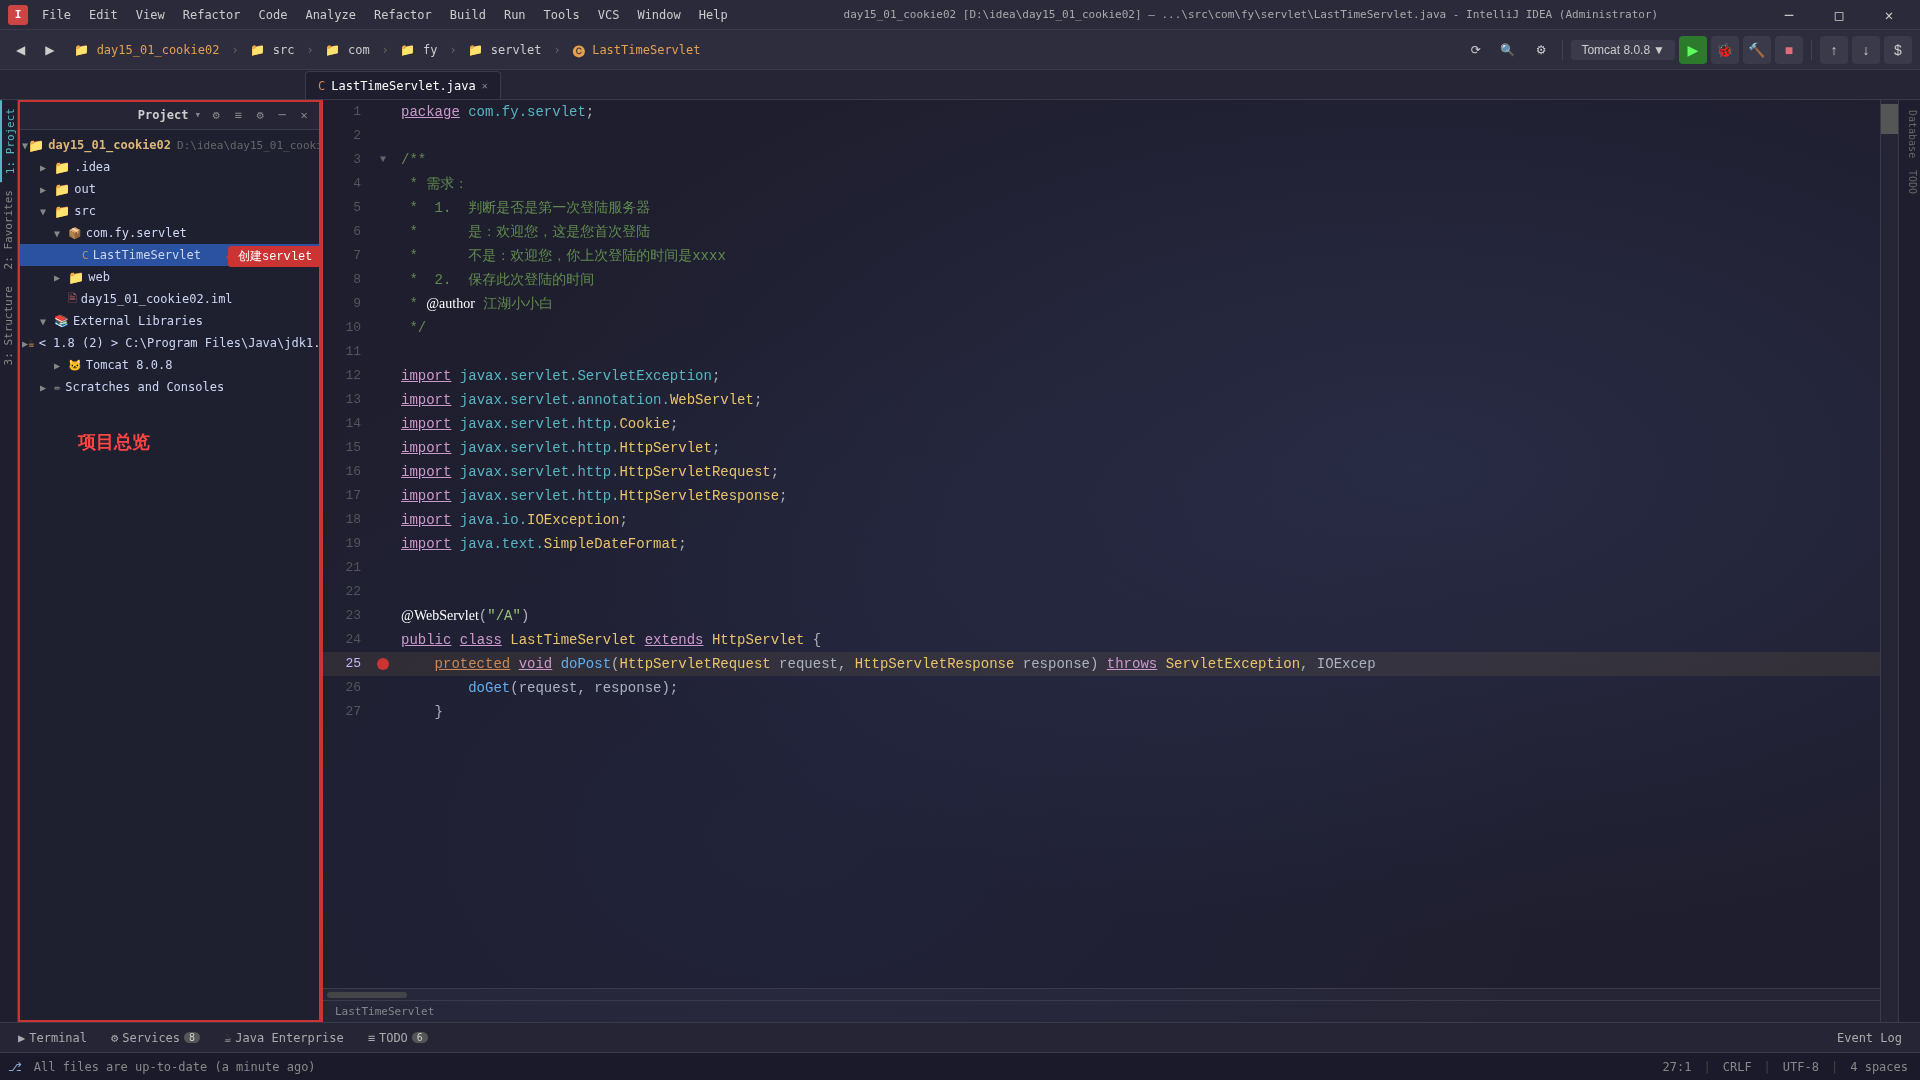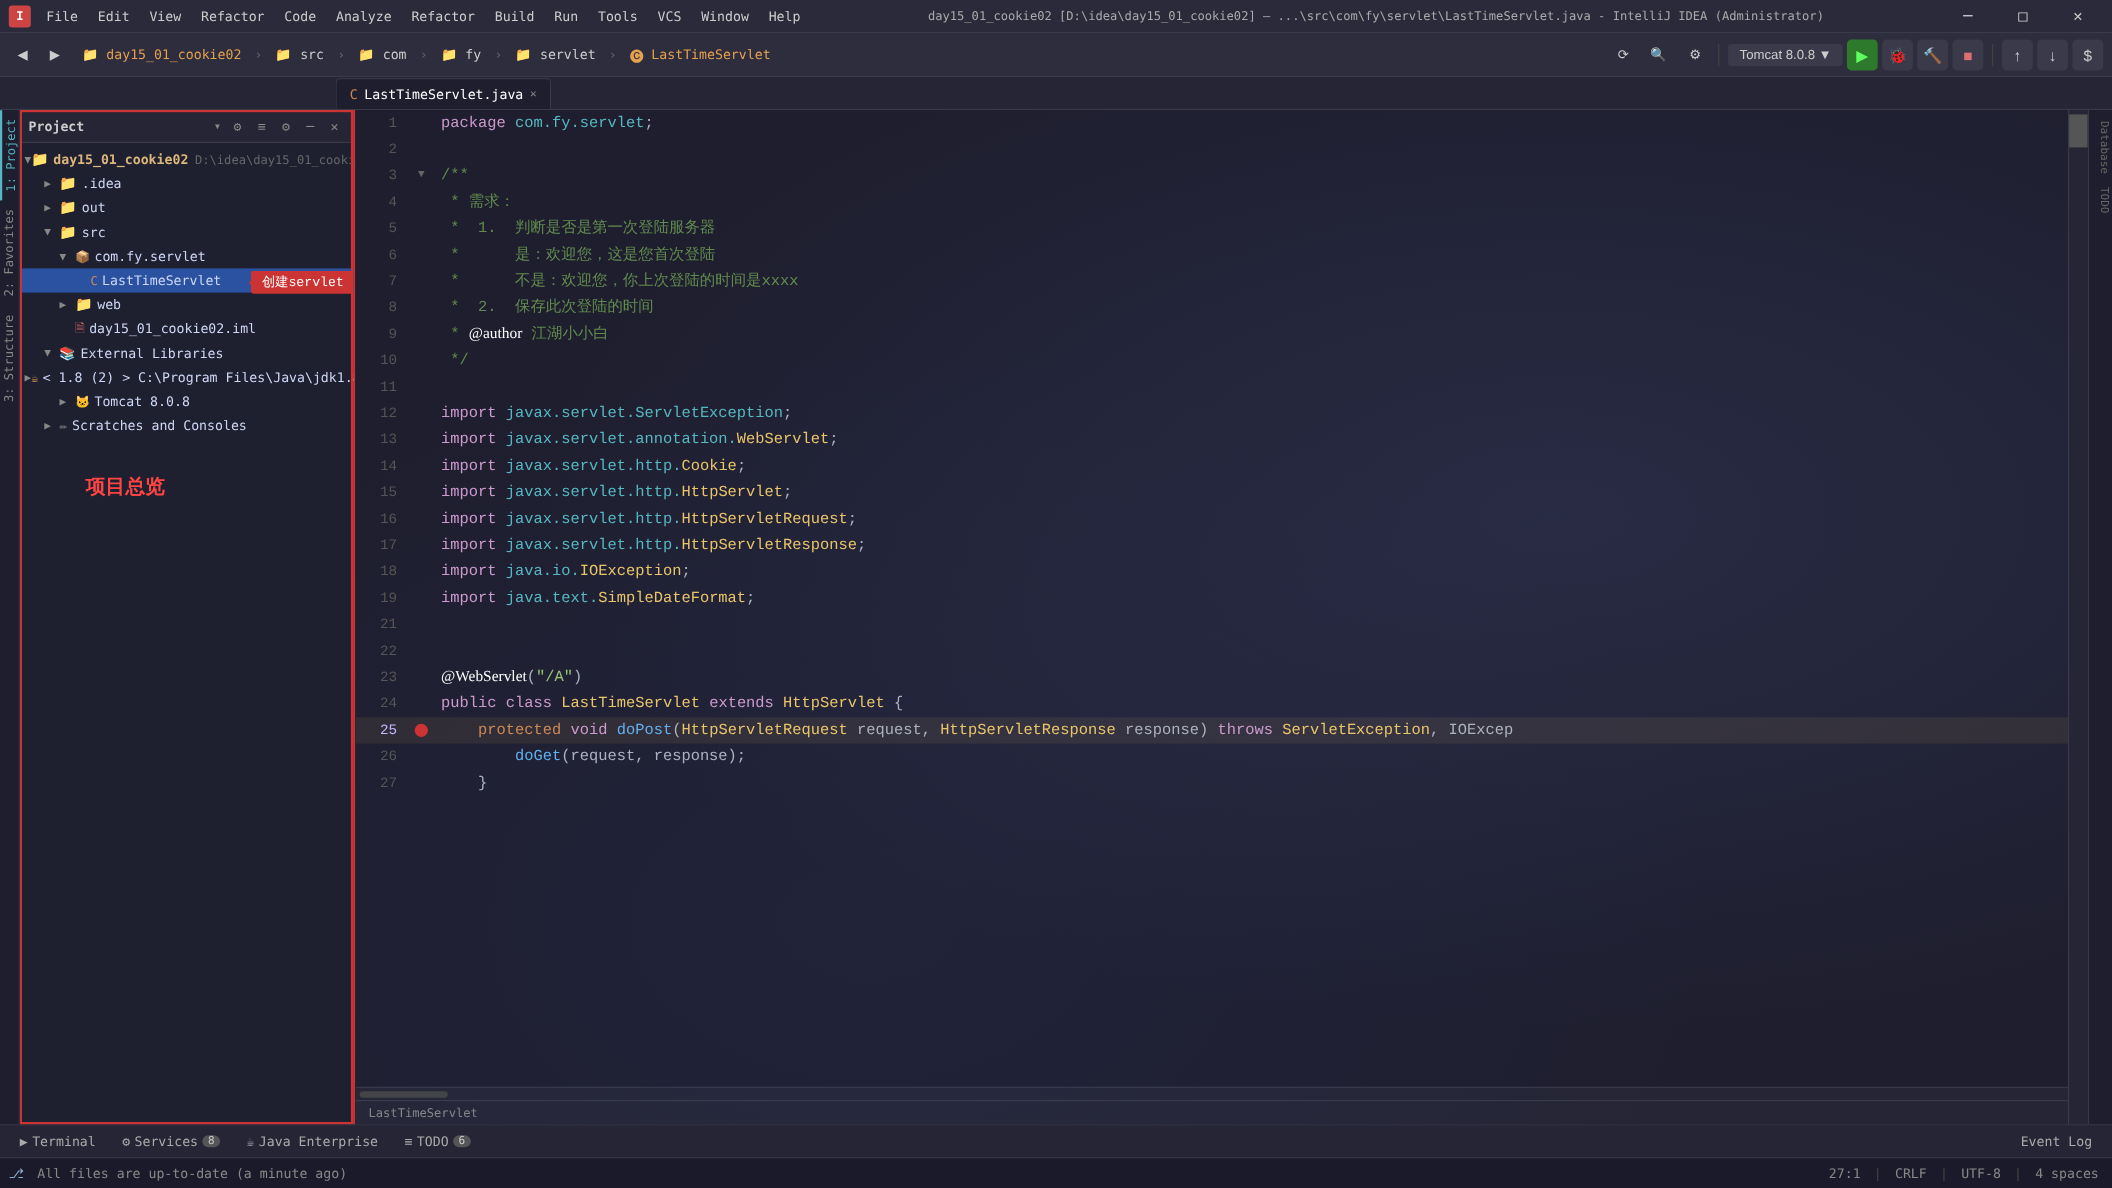--- a/index.html
+++ b/index.html
@@ -141,21 +141,21 @@
     #project-header {
       height: 30px;
       background: #252535;
       display: flex;
       align-items: center;
       padding: 0 8px;
       border-bottom: 1px solid #3a3a4a;
       gap: 6px;
     }
     #project-header .title {
-      font-size: 12px; color: #ccc; font-weight: bold; flex: 1;
+      font-size: 12px; color: #ccc; font-weight: bold; flex: 1; text-align: right;
     }
     #project-header .icons { display: flex; gap: 4px; }
     #project-header .icon-btn {
       width: 18px; height: 18px;
       color: #888; font-size: 12px;
       cursor: pointer;
       display: flex; align-items: center; justify-content: center;
     }
 
     #project-tree {
@@ -245,21 +245,21 @@
       padding-left: 8px;
       white-space: pre;
     }
 
     .line-gutter {
       width: 20px; flex-shrink: 0;
       display: flex; align-items: center; justify-content: center;
     }
 
     
-    .kw { color: #cc99cd; }
+    .kw { color: #cc99cd; text-decoration: underline; }
     .cls { color: #e9c46a; }
     .fn { color: #61afef; }
     .str { color: #98c379; }
     .cmt-green { color: #608b4e; }
     .ann { color: #ffffff; font-family: Liberation Serif, serif; }
     .pkg { color: #56b6c2; }
     .plain { color: #abb2bf; }
 
     
     #right-gutter {

